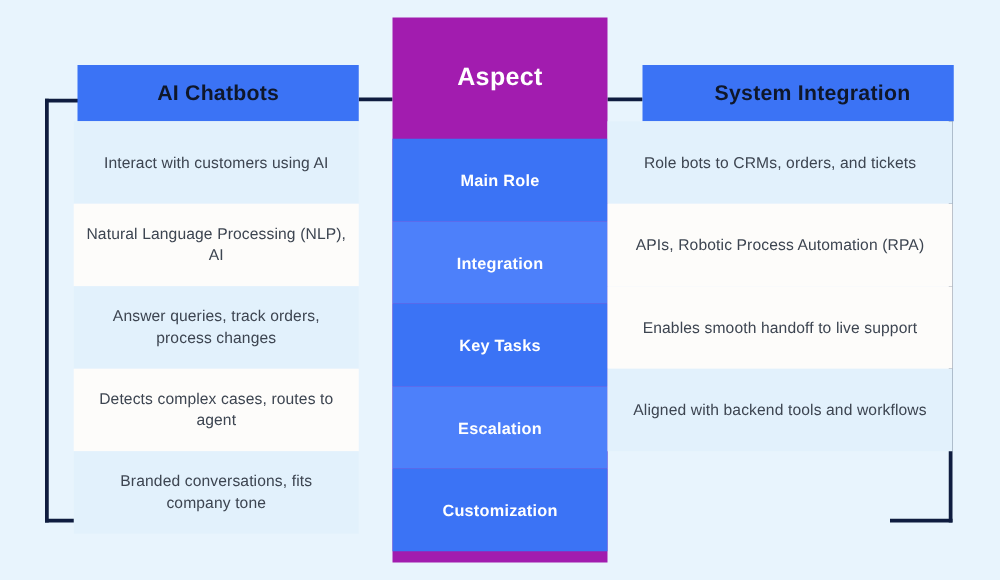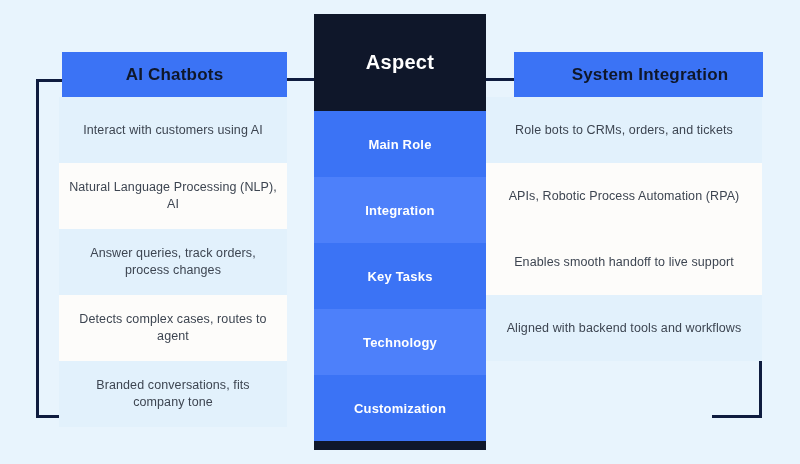--- a/index.html
+++ b/index.html
@@ -100,21 +100,21 @@
   .chip-left  { left: 62px;  width: 225px; }
   .chip-right { left: 514px; width: 226px; padding-left: 23px; }
 
   
   .aspect-col {
     position: absolute;
     left: 314px;
     top: 14px;
     width: 172px;
     height: 436px;
-    background: #0f172a;
+    background: #a21caf;
   }
   .aspect-title {
     position: absolute;
     left: 0;
     top: 0;
     width: 172px;
     height: 97px;
     display: flex;
     align-items: center;
     justify-content: center;
@@ -169,21 +169,21 @@
     <div class="row shade-b">Detects complex cases, routes to agent</div>
     <div class="row shade-a">Branded conversations, fits company tone</div>
   </div>
 
   <div class="aspect-col">
     <div class="aspect-title">Aspect</div>
     <div class="aspect-rows">
       <div class="aspect-row tone-a">Main Role</div>
       <div class="aspect-row tone-b">Integration</div>
       <div class="aspect-row tone-a">Key Tasks</div>
-      <div class="aspect-row tone-b">Technology</div>
+      <div class="aspect-row tone-b">Escalation</div>
       <div class="aspect-row tone-a">Customization</div>
     </div>
   </div>
 
   <div class="side-table side-right">
     <div class="row shade-a">Role bots to CRMs, orders, and tickets</div>
     <div class="row shade-b">APIs, Robotic Process Automation (RPA)</div>
     <div class="row shade-b">Enables smooth handoff to live support</div>
     <div class="row shade-a">Aligned with backend tools and workflows</div>
   </div>

